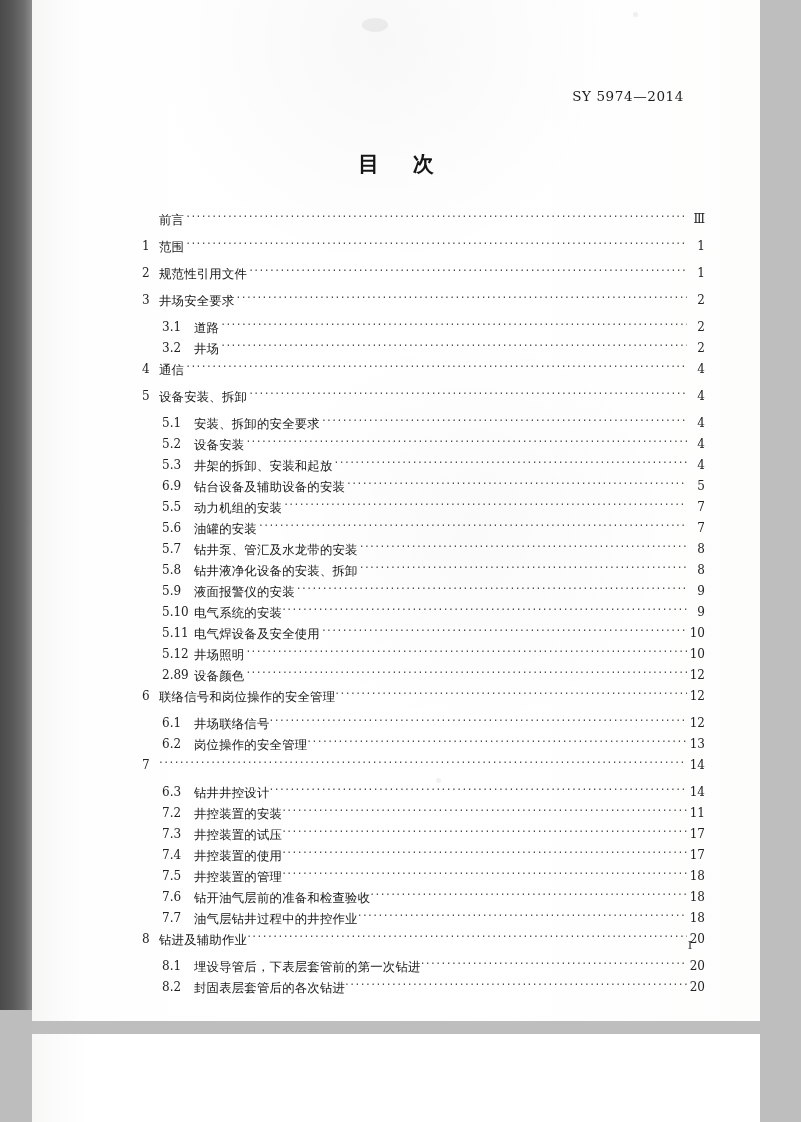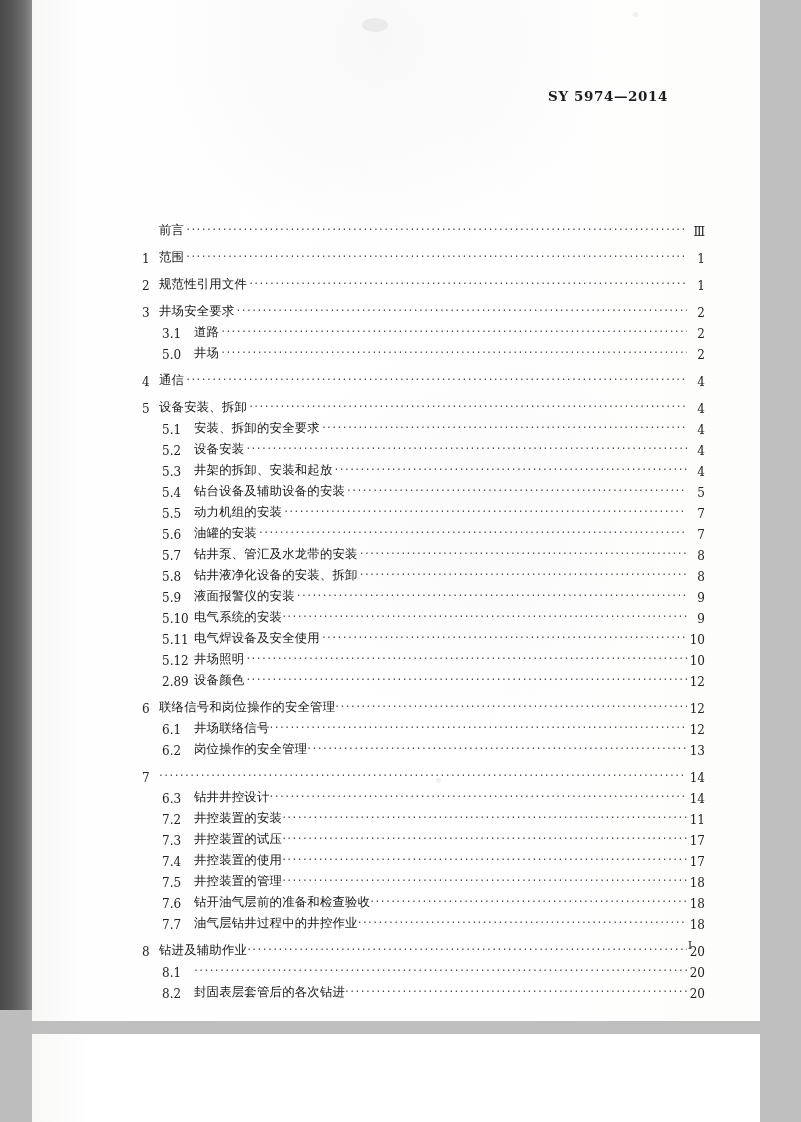--- a/index.html
+++ b/index.html
@@ -61,24 +61,24 @@
   }
   .page-2 {
     left: 32px; top: 1034px;
     width: 728px; height: 88px;
     background: linear-gradient(to right, #f8f8f7 0%, #ffffff 8%, #ffffff 100%);
   }
 
   
   .running-head {
     position: absolute;
-    right: 92px;
+    right: 76px;
     top: 88px;
     font-family: "DejaVu Serif", "Liberation Serif", serif;
-    font-weight: bold;
+    font-weight: normal;
     font-size: 13.5px;
     letter-spacing: 0.6px;
     color: #1d1d1d;
     white-space: nowrap;
   }
 
   
   .doc-title {
     position: absolute;
     left: 0; right: 0;
@@ -94,21 +94,21 @@
 
   
   .toc {
     position: absolute;
     left: 110px;
     top: 212px;
     width: 563px;
   }
   .toc-entry {
     display: flex;
-    align-items: flex-end;
+    align-items: flex-start;
     font-size: 12.4px;
     color: #1e1e1e;
     white-space: nowrap;
   }
   .toc-entry.lvl1 {
     height: 27px;
   }
   .toc-entry.lvl2 {
     height: 21px;
     padding-left: 20px;
@@ -182,20 +182,21 @@
 <div class="gutter-right"></div>
 
 <div class="page page-1">
   <div class="speckle" style="left:330px; top:18px; width:26px; height:14px;"></div>
   <div class="speckle" style="left:601px; top:12px; width:5px; height:5px;"></div>
   <div class="speckle" style="left:-8px; top:520px; width:6px; height:6px;"></div>
   <div class="speckle" style="left:404px; top:778px; width:5px; height:5px;"></div>
 
   <div class="running-head">SY 5974—2014</div>
 
+  <div class="doc-title">目  次</div>
 
   <div class="toc">
       <div class="toc-entry lvl1">
         <span class="toc-num"></span>
         <span class="toc-label">前言</span>
         <span class="toc-leader">··································································································································</span>
         <span class="toc-page">Ⅲ</span>
       </div>
       <div class="toc-entry lvl1">
         <span class="toc-num">1</span>
@@ -215,21 +216,21 @@
         <span class="toc-leader">··································································································································</span>
         <span class="toc-page">2</span>
       </div>
       <div class="toc-entry lvl2">
         <span class="toc-num">3.1</span>
         <span class="toc-label">道路</span>
         <span class="toc-leader">··································································································································</span>
         <span class="toc-page">2</span>
       </div>
       <div class="toc-entry lvl2">
-        <span class="toc-num">5.0</span>
+        <span class="toc-num">3.2</span>
         <span class="toc-label">井场</span>
         <span class="toc-leader">··································································································································</span>
         <span class="toc-page">2</span>
       </div>
       <div class="toc-entry lvl1">
         <span class="toc-num">4</span>
         <span class="toc-label">通信</span>
         <span class="toc-leader">··································································································································</span>
         <span class="toc-page">4</span>
       </div>
@@ -251,21 +252,21 @@
         <span class="toc-leader">··································································································································</span>
         <span class="toc-page">4</span>
       </div>
       <div class="toc-entry lvl2">
         <span class="toc-num">5.3</span>
         <span class="toc-label">井架的拆卸、安装和起放</span>
         <span class="toc-leader">··································································································································</span>
         <span class="toc-page">4</span>
       </div>
       <div class="toc-entry lvl2">
-        <span class="toc-num">5.4</span>
+        <span class="toc-num">6.9</span>
         <span class="toc-label">钻台设备及辅助设备的安装</span>
         <span class="toc-leader">··································································································································</span>
         <span class="toc-page">5</span>
       </div>
       <div class="toc-entry lvl2">
         <span class="toc-num">5.5</span>
         <span class="toc-label">动力机组的安装</span>
         <span class="toc-leader">··································································································································</span>
         <span class="toc-page">7</span>
       </div>
@@ -383,20 +384,21 @@
         <span class="toc-page">18</span>
       </div>
       <div class="toc-entry lvl1 tight">
         <span class="toc-num">8</span>
         <span class="toc-label">钻进及辅助作业</span>
         <span class="toc-leader">··································································································································</span>
         <span class="toc-page">20</span>
       </div>
       <div class="toc-entry lvl2 tight">
         <span class="toc-num">8.1</span>
+        <span class="toc-label">埋设导管后，下表层套管前的第一次钻进</span>
         <span class="toc-leader">··································································································································</span>
         <span class="toc-page">20</span>
       </div>
       <div class="toc-entry lvl2 tight">
         <span class="toc-num">8.2</span>
         <span class="toc-label">封固表层套管后的各次钻进</span>
         <span class="toc-leader">··································································································································</span>
         <span class="toc-page">20</span>
       </div>
     </div>

